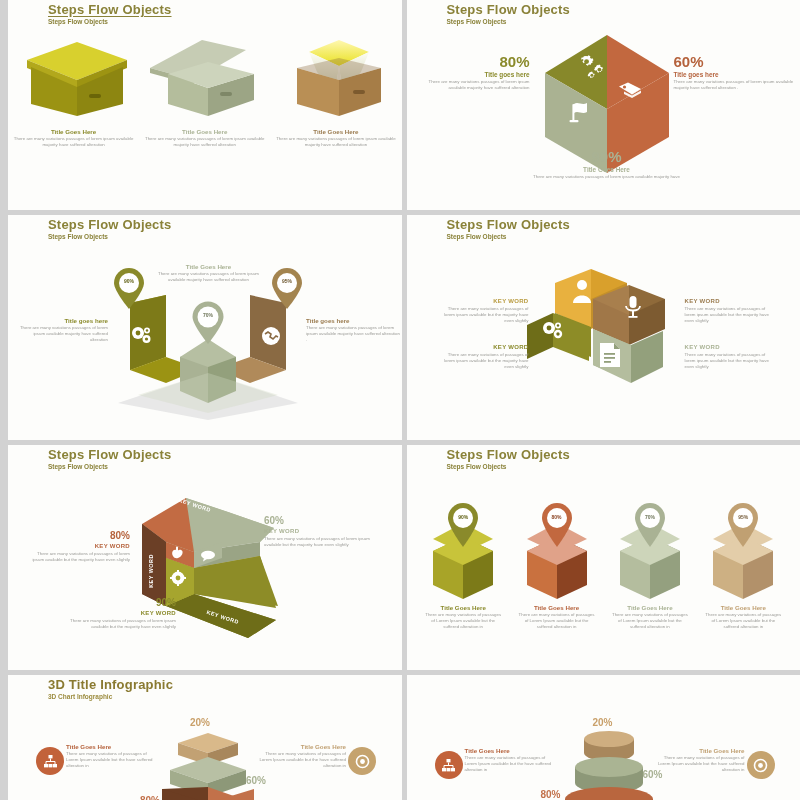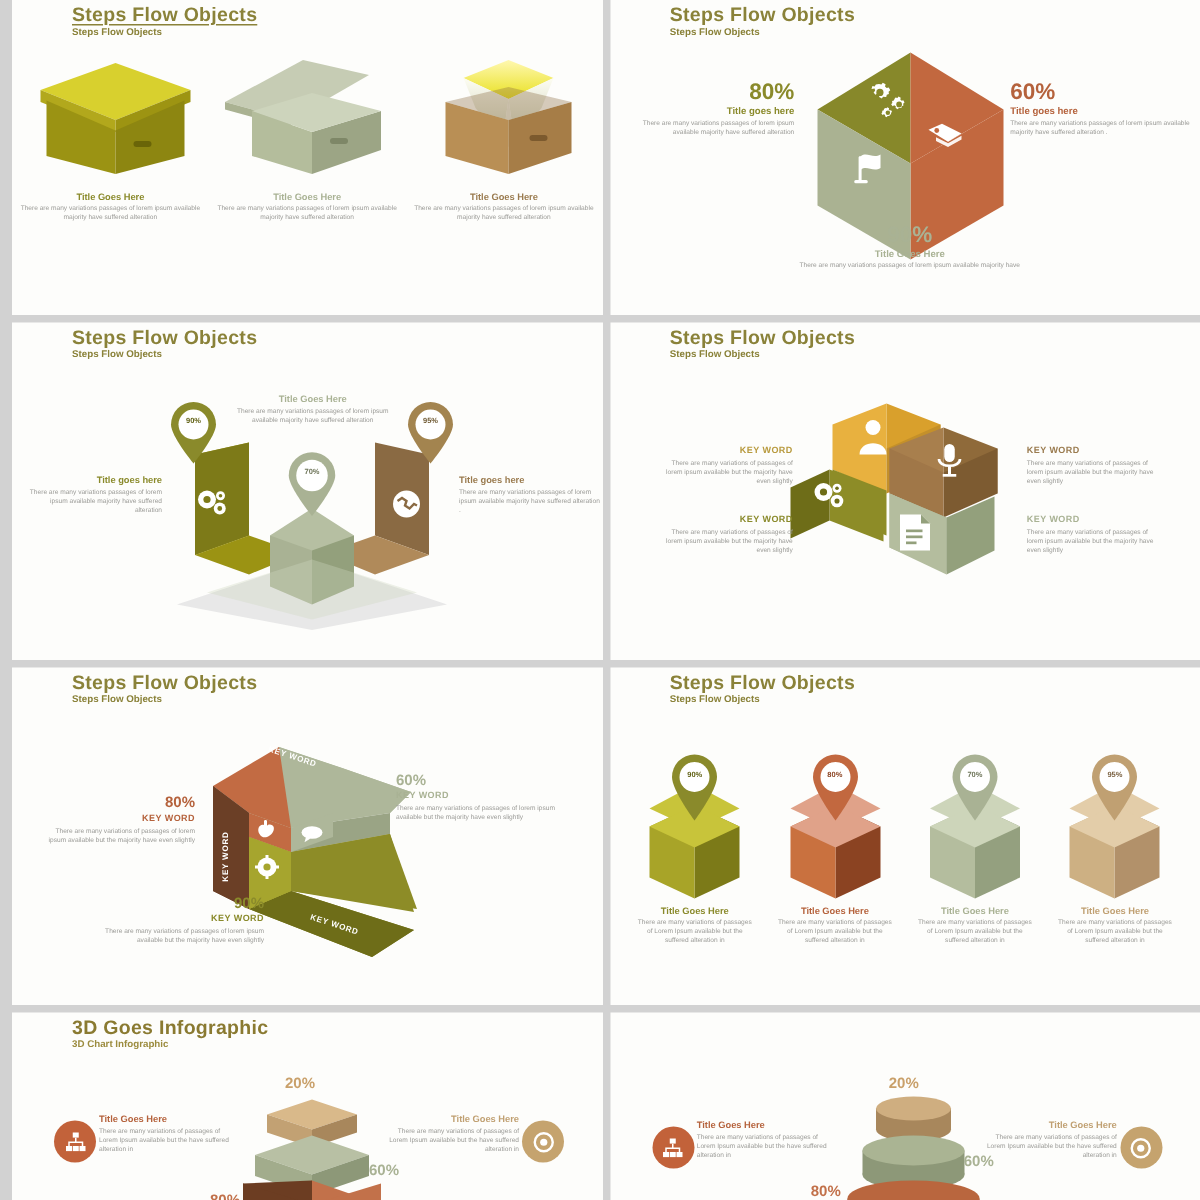--- a/index.html
+++ b/index.html
@@ -511,21 +511,21 @@
           <div class="ttl c-tan">Title Goes Here</div>
           <div class="bdy">There are many variations of passages of Lorem Ipsum available but the suffered alteration in</div>
         </div>
       </div>
 
     </div>
   </div>
 
   <div class="slide">
     <div class="hdr brown">
-      <div class="t1">3D Goes Infographic</div>
+      <div class="t1">3D Title Infographic</div>
       <div class="t2">3D Chart Infographic</div>
     </div>
 
     <svg style="position:absolute;left:138px;top:56px;" width="124" height="90" viewBox="0 0 124 90">
 
       <polygon points="62,2 92,12 62,22 32,12" fill="#d9b98a"></polygon>
       <polygon points="32,12 62,22 62,34 32,24" fill="#c2a173"></polygon>
       <polygon points="62,22 92,12 92,24 62,34" fill="#a8875c"></polygon>
 
       <polygon points="62,26 100,39 62,52 24,39" fill="#b8c0a4"></polygon>

